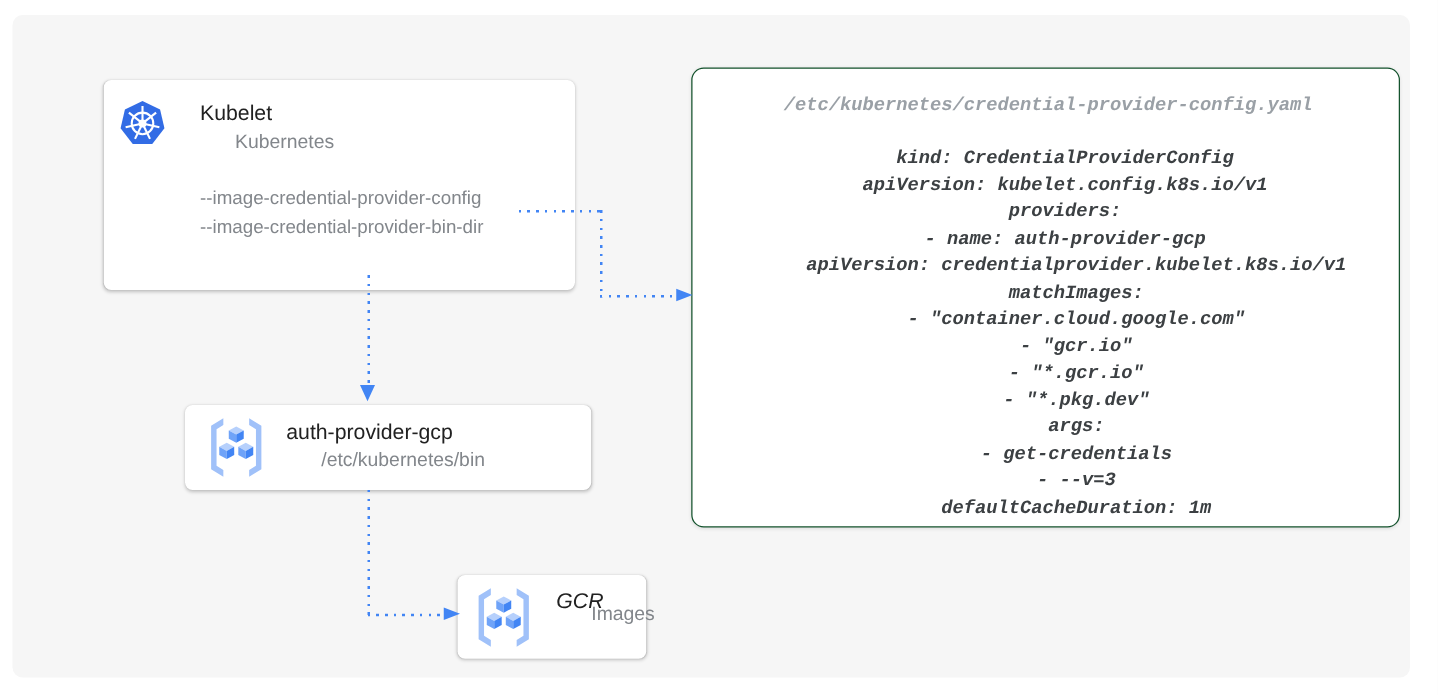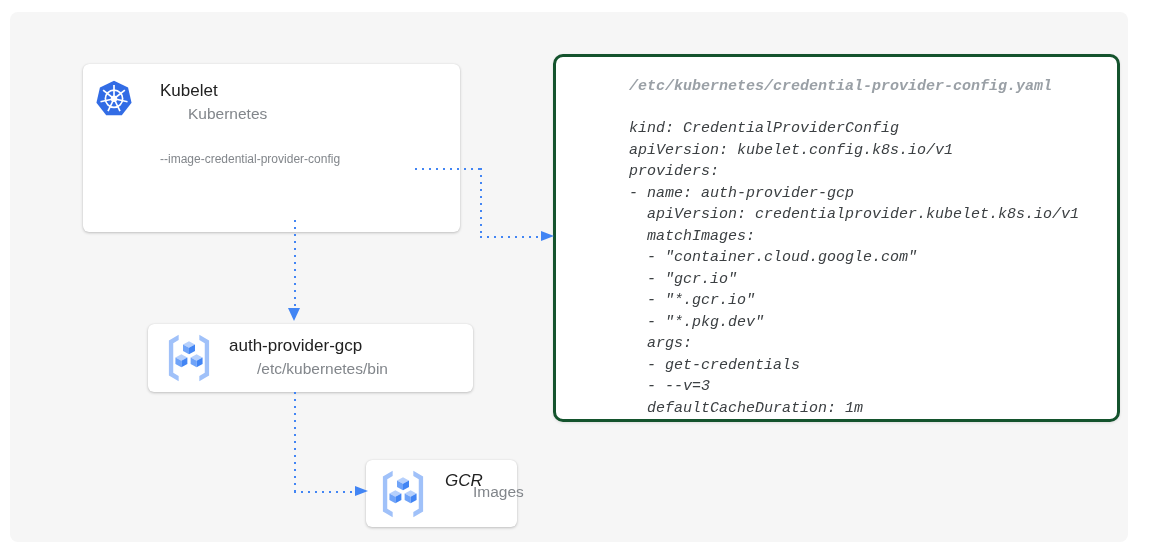--- a/index.html
+++ b/index.html
@@ -25,39 +25,39 @@
   .gcr-card .gcr-icon{left:9px;top:9px;}
 
   .card-title{
     position:absolute;font-size:17px;color:#212121;line-height:20px;white-space:nowrap;
   }
   .card-sub{
     position:absolute;font-size:15.5px;color:#82868b;line-height:20px;white-space:nowrap;margin-left:28px;
   }
   .kubelet-card .card-title{left:77px;top:17px;}
   .kubelet-card .card-sub{left:77px;top:40px;}
-  .flags{position:absolute;left:77px;top:84px;font-size:12px;color:#82868b;line-height:22.5px;}
+  .flags{position:absolute;left:77px;top:84px;font-size:15px;color:#82868b;line-height:22.5px;}
   .auth-card .card-title{left:81px;top:12px;}
   .auth-card .card-sub{left:81px;top:35px;}
   .gcr-card .card-title{left:79px;top:11px;font-style:italic;}
   .gcr-card .card-sub{left:79px;top:22px;}
 
   .code-panel{
     position:absolute;left:543px;top:42px;width:567px;height:368px;
-    background:#ffffff;border:3px solid #14532d;border-radius:10px;
-    box-shadow:0 1px 3px rgba(0,0,0,.10);box-sizing:border-box;
+    background:#ffffff;border:1px solid #14532d;border-radius:10px;
+    box-shadow:0 1px 3px rgba(0,0,0,.10);box-sizing:border-box;text-align:center;
   }
   .code-filename{
     position:absolute;left:73px;top:19px;
     font-family:"Liberation Mono",monospace;font-style:italic;font-weight:bold;
     font-size:15px;line-height:21.5px;color:#9aa0a6;white-space:pre;
   }
   .code-yaml{
     position:absolute;left:73px;top:61px;margin:0;
-    font-family:"Liberation Mono",monospace;font-style:italic;font-weight:normal;
+    font-family:"Liberation Mono",monospace;font-style:italic;font-weight:bold;
     font-size:15px;line-height:21.5px;color:#3c4043;white-space:pre;
   }
 
   
   .dot-h{position:absolute;height:2px;
     background-image:repeating-linear-gradient(to right,#4285f4 0,#4285f4 2px,transparent 2px,transparent 7px);}
   .dot-v{position:absolute;width:2px;
     background-image:repeating-linear-gradient(to bottom,#4285f4 0,#4285f4 2px,transparent 2px,transparent 7px);}
   .arr-right{position:absolute;width:0;height:0;
     border-top:5.5px solid transparent;border-bottom:5.5px solid transparent;border-left:13px solid #4285f4;}
@@ -92,20 +92,21 @@
           <line x1="50" y1="50" x2="34" y2="83"></line>
           <line x1="50" y1="50" x2="14" y2="58"></line>
           <line x1="50" y1="50" x2="21" y2="27"></line>
         </g>
         <circle cx="50" cy="50" r="8.5" fill="#ffffff"></circle>
       </svg>
       <div class="card-title">Kubelet</div>
       <div class="card-sub">Kubernetes</div>
       <div class="flags">
         <div>--image-credential-provider-config</div>
+        <div>--image-credential-provider-bin-dir</div>
       </div>
     </div>
 
     <div class="card auth-card">
       <svg class="gcr-icon" viewBox="0 0 100 92">
         <path d="M31 3 L13 14 L13 78 L31 89 L31 79 L21 73 L21 19 L31 13 Z" fill="#a0c1f9"></path>
         <path d="M69 3 L87 14 L87 78 L69 89 L69 79 L79 73 L79 19 L69 13 Z" fill="#a0c1f9"></path>
         <polygon points="50,15 61,21 50,27 39,21" fill="#b6d0fc"></polygon>
         <polygon points="39,21 50,27 50,39 39,33" fill="#6fa3f8"></polygon>
         <polygon points="61,21 50,27 50,39 61,33" fill="#4285f4"></polygon>

